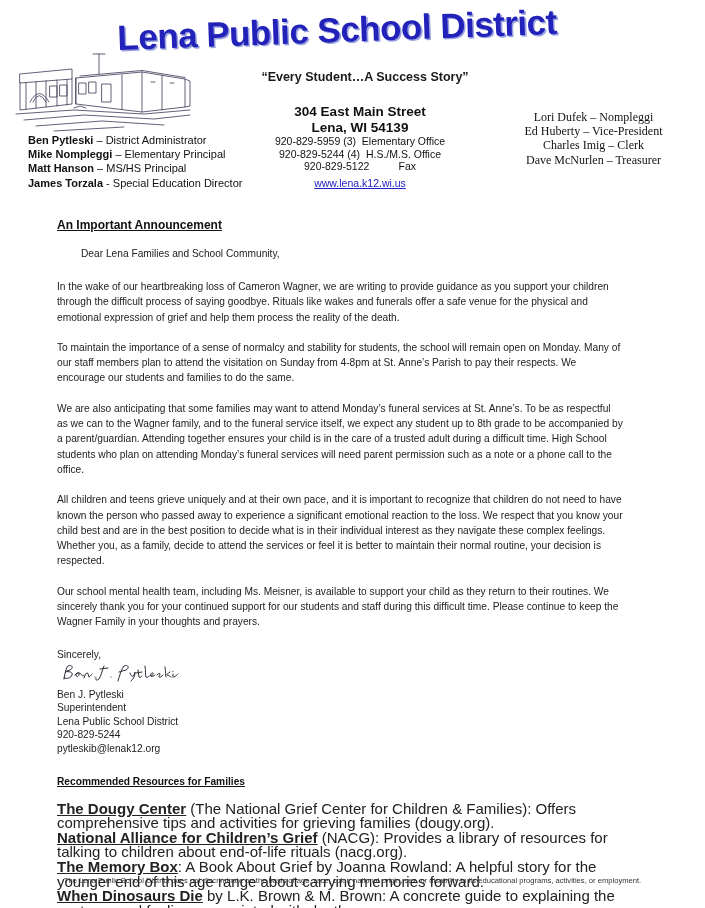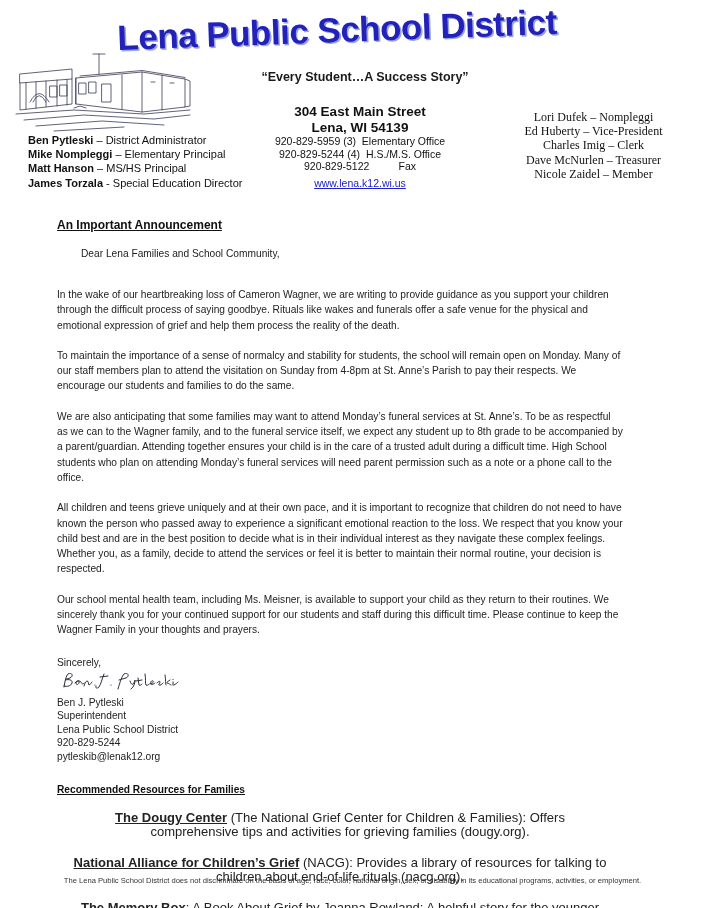--- a/index.html
+++ b/index.html
@@ -134,21 +134,21 @@
     font-size: 12px;
     font-weight: bold;
     text-decoration: underline;
     color: #111;
     margin: 0 0 16px 0;
   }
 
   .salutation {
     font-size: 10.2px;
     color: #222;
-    margin: 0 0 28px 0;
+    margin: 0 0 20px 0;
     padding-left: 24px;
   }
 
   .para {
     font-size: 10.2px;
     line-height: 15.3px;
     color: #222;
     margin: 0 0 15px 0;
     text-align: left;
   }
@@ -179,25 +179,24 @@
     margin-top: 20px;
   }
   #resources .res-heading {
     font-size: 10.2px;
     font-weight: bold;
     text-decoration: underline;
     color: #111;
     margin: 0 0 15px 0;
   }
   .res-item {
-    font-size: 13px;
+    font-size: 15px;
     line-height: 14.6px;
     color: #222;
-    margin: 16px;
-    text-align: center;
+    margin: 0;
   }
   .res-item .res-name {
     font-weight: bold;
     text-decoration: underline;
   }
 
   
   #footer-disclaimer {
     position: absolute;
     left: 0;
@@ -280,21 +279,20 @@
     <div class="admin-row"><span class="nm">Mike Nompleggi</span><span> – </span><span>Elementary Principal</span></div>
     <div class="admin-row"><span class="nm">Matt Hanson</span><span> – </span><span>MS/HS Principal</span></div>
     <div class="admin-row"><span class="nm">James Torzala</span><span> - </span><span>Special Education Director</span></div>
   </div>
 
   <div id="board-block">
     <div class="board-row">Lori Dufek – Nompleggi</div>
     <div class="board-row">Ed Huberty – Vice-President</div>
     <div class="board-row">Charles Imig – Clerk</div>
     <div class="board-row">Dave McNurlen – Treasurer</div>
-    <div class="board-row">Nicole Zaidel – Member</div>
   </div>
 </div>
 
 <div id="letter-body">
 
   <div class="section-heading">An Important Announcement</div>
 
   <p class="salutation">Dear Lena Families and School Community,</p>
 
   <p class="para">In the wake of our heartbreaking loss of Cameron Wagner, we are writing to provide guidance as you support your children through the difficult process of saying goodbye. Rituals like wakes and funerals offer a safe venue for the physical and emotional expression of grief and help them process the reality of the death.</p>

